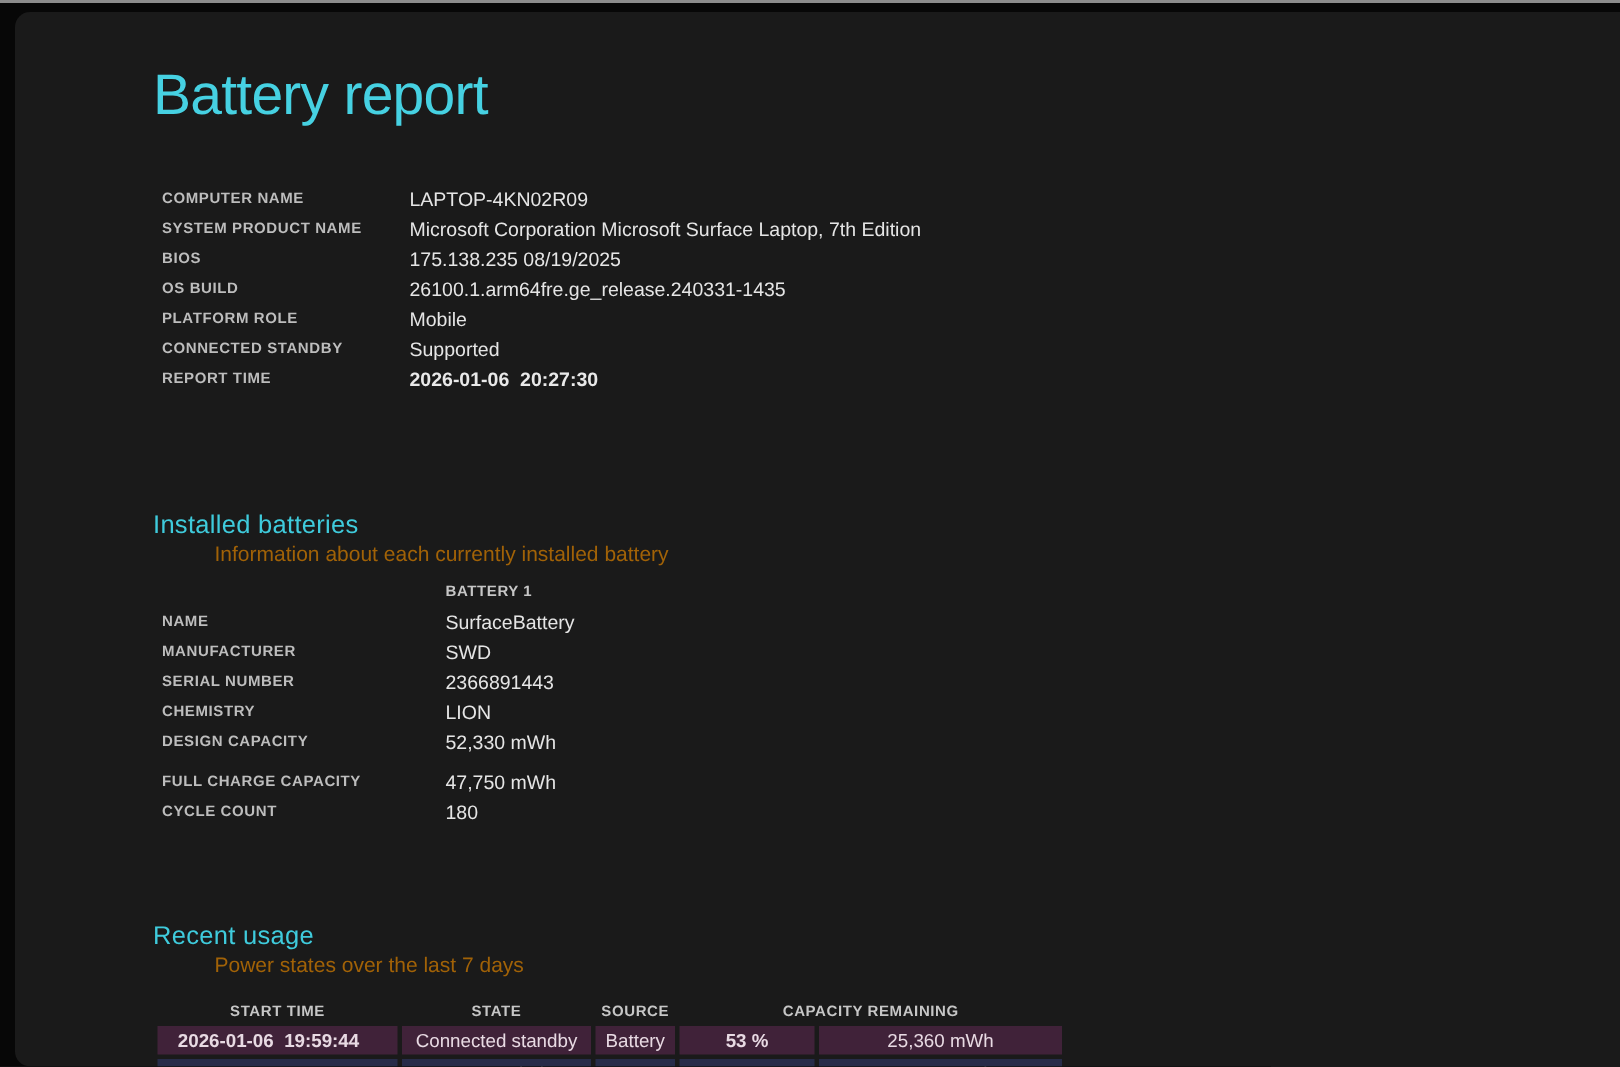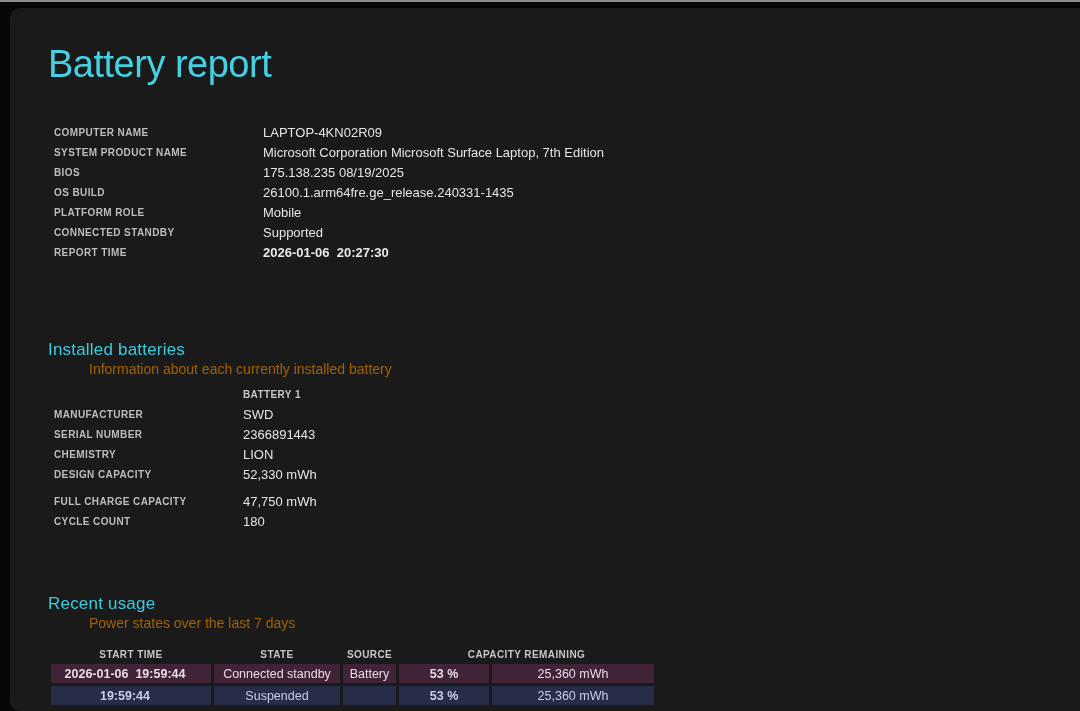--- a/index.html
+++ b/index.html
@@ -11,34 +11,34 @@
   }
   .top-edge {
     position: absolute; top: 0; left: 0; right: 0; height: 2px;
     background: #8c8c8c; z-index: 5;
   }
   .panel {
     position: absolute; left: 10px; top: 8px; right: 0; bottom: 0;
     background: #1a1a1a;
     border-radius: 10px 0 0 10px;
     overflow: hidden;
-    padding-left: 38px;
+    padding-left: 92px;
   }
   h1.page-title {
     margin-top: 32px;
     font-size: 38px;
     line-height: 48px;
     font-weight: 300;
     letter-spacing: -0.5px;
     color: #46d1e2;
   }
   
   .kv-table { margin: 35px 0 0 6px; }
   .kv-row { display: grid; line-height: 20px; }
-  .sysinfo .kv-row { grid-template-columns: 165px auto; gap: 44px; }
+  .sysinfo .kv-row { grid-template-columns: 165px auto; }
   .battery-table .kv-row { grid-template-columns: 189px auto; }
   .kv-label {
     font-size: 10px; font-weight: 700; letter-spacing: 0.4px;
     color: #bdbdbd; text-transform: uppercase; align-self: center;
   }
   .kv-value { font-size: 13px; color: #e5e5e5; white-space: pre; align-self: center; }
   .kv-value.strong-value { font-weight: 700; color: #e9e9e9; }
   .kv-row.gap-above { margin-top: 7px; }
   .col-header {
     font-size: 10px; font-weight: 700; letter-spacing: 0.4px;
@@ -122,20 +122,24 @@
   <h2 class="section-heading">Installed batteries</h2>
   <p class="section-subtitle">Information about each currently installed battery</p>
 
   <div class="kv-table battery-table">
     <div class="kv-row">
       <span class="kv-label"></span>
       <span class="col-header">BATTERY 1</span>
     </div>
     <div>
 
+        <div class="kv-row">
+          <span class="kv-label">NAME</span>
+          <span class="kv-value">SurfaceBattery</span>
+        </div>
 
         <div class="kv-row">
           <span class="kv-label">MANUFACTURER</span>
           <span class="kv-value">SWD</span>
         </div>
 
         <div class="kv-row">
           <span class="kv-label">SERIAL NUMBER</span>
           <span class="kv-value">2366891443</span>
         </div>

